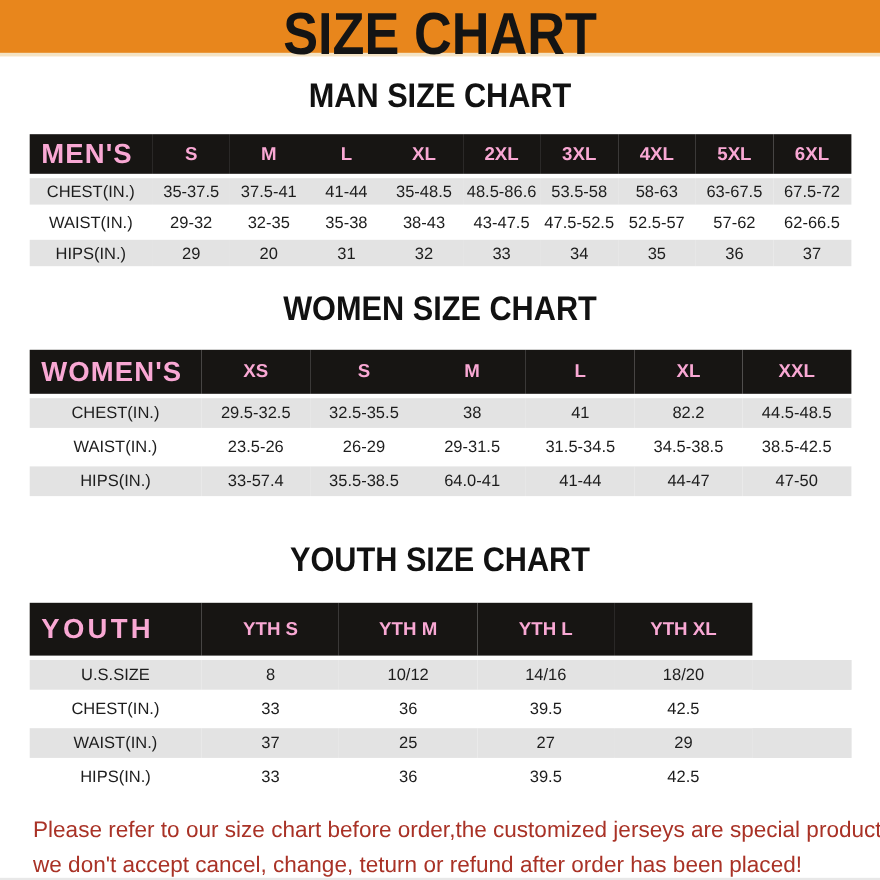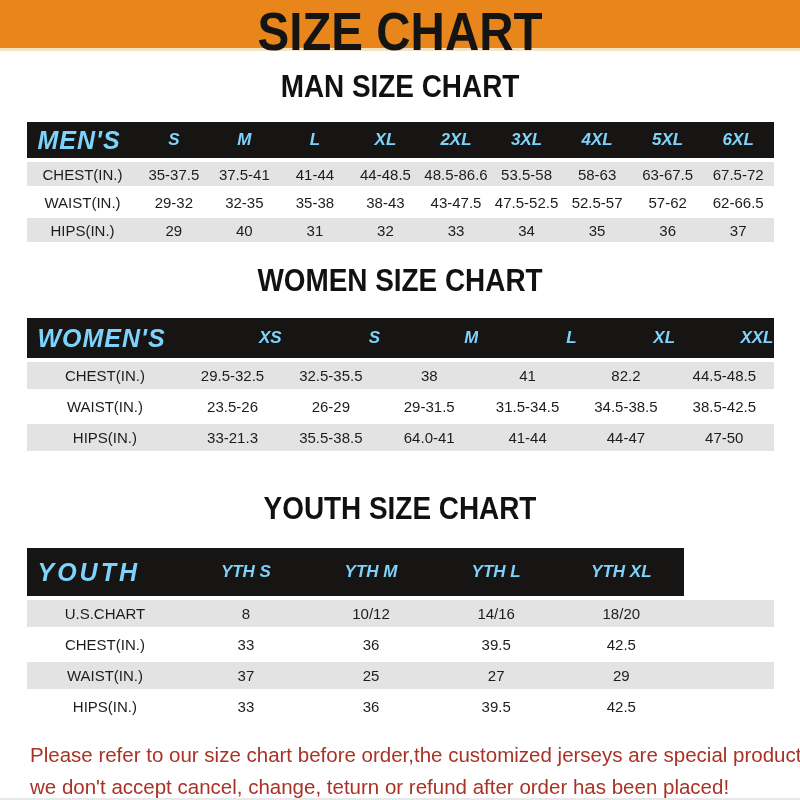--- a/index.html
+++ b/index.html
@@ -54,46 +54,45 @@
     table-layout: fixed;
   }
   .size-table th, .size-table td {
     text-align: center;
     padding: 0;
     overflow: hidden;
     white-space: nowrap;
   }
   .size-table thead th {
     background: #171513;
-    color: #7dd3fc;
+    color: #f9a8d4;
     font-weight: bold;
     font-size: 17px;
     height: 36px;
-    font-style: italic;
   }
   .size-table thead th.row-col {
     text-align: left;
     padding-left: 11px;
     font-size: 25px;
     letter-spacing: 1px;
   }
   .size-table thead th.spacer,
   .size-table tbody td.spacer { background: inherit; }
   .size-table tbody tr:nth-child(odd)  { background: #E3E3E3; }
   .size-table tbody tr:nth-child(even) { background: #ffffff; }
   .size-table tbody td {
     font-size: 15px;
     color: #1d1d1d;
     height: 24px;
   }
   .size-table tbody td.row-col { font-size: 15px; margin-top: 32px; }
 
   .t-men   .row-col { width: 15%; }
   .t-women .row-col { width: 21%; }
-  .t-women thead th { height: 40px; text-align: right; }
+  .t-women thead th { height: 40px; }
   .t-women tbody td { height: 27px; }
   .t-youth .row-col { width: 21%; }
   .t-youth .spacer  { width: 12%; }
   .t-youth thead th { height: 48px; }
   .t-youth tbody td { height: 27px; }
   .t-youth thead th.row-col { letter-spacing: 3px; }
 
   
   .footer {
     margin-top: 15px;
@@ -134,21 +133,21 @@
             <th>5XL</th>
             <th>6XL</th>
           </tr>
         </thead>
         <tbody>
           <tr>
             <td class="row-col">CHEST(IN.)</td>
             <td>35-37.5</td>
             <td>37.5-41</td>
             <td>41-44</td>
-            <td>44-48.5</td>
+            <td>35-48.5</td>
             <td>48.5-86.6</td>
             <td>53.5-58</td>
             <td>58-63</td>
             <td>63-67.5</td>
             <td>67.5-72</td>
           </tr>
           <tr>
             <td class="row-col">WAIST(IN.)</td>
             <td>29-32</td>
             <td>32-35</td>
@@ -156,21 +155,21 @@
             <td>38-43</td>
             <td>43-47.5</td>
             <td>47.5-52.5</td>
             <td>52.5-57</td>
             <td>57-62</td>
             <td>62-66.5</td>
           </tr>
           <tr>
             <td class="row-col">HIPS(IN.)</td>
             <td>29</td>
-            <td>40</td>
+            <td>20</td>
             <td>31</td>
             <td>32</td>
             <td>33</td>
             <td>34</td>
             <td>35</td>
             <td>36</td>
             <td>37</td>
           </tr>
         </tbody>
       </table>
@@ -204,21 +203,21 @@
             <td class="row-col">WAIST(IN.)</td>
             <td>23.5-26</td>
             <td>26-29</td>
             <td>29-31.5</td>
             <td>31.5-34.5</td>
             <td>34.5-38.5</td>
             <td>38.5-42.5</td>
           </tr>
           <tr>
             <td class="row-col">HIPS(IN.)</td>
-            <td>33-21.3</td>
+            <td>33-57.4</td>
             <td>35.5-38.5</td>
             <td>64.0-41</td>
             <td>41-44</td>
             <td>44-47</td>
             <td>47-50</td>
           </tr>
         </tbody>
       </table>
   </section>
 
@@ -230,21 +229,21 @@
             <th class="row-col">YOUTH</th>
             <th>YTH S</th>
             <th>YTH M</th>
             <th>YTH L</th>
             <th>YTH XL</th>
             <th class="spacer"></th>
           </tr>
         </thead>
         <tbody>
           <tr>
-            <td class="row-col">U.S.CHART</td>
+            <td class="row-col">U.S.SIZE</td>
             <td>8</td>
             <td>10/12</td>
             <td>14/16</td>
             <td>18/20</td>
             <td class="spacer"></td>
           </tr>
           <tr>
             <td class="row-col">CHEST(IN.)</td>
             <td>33</td>
             <td>36</td>

